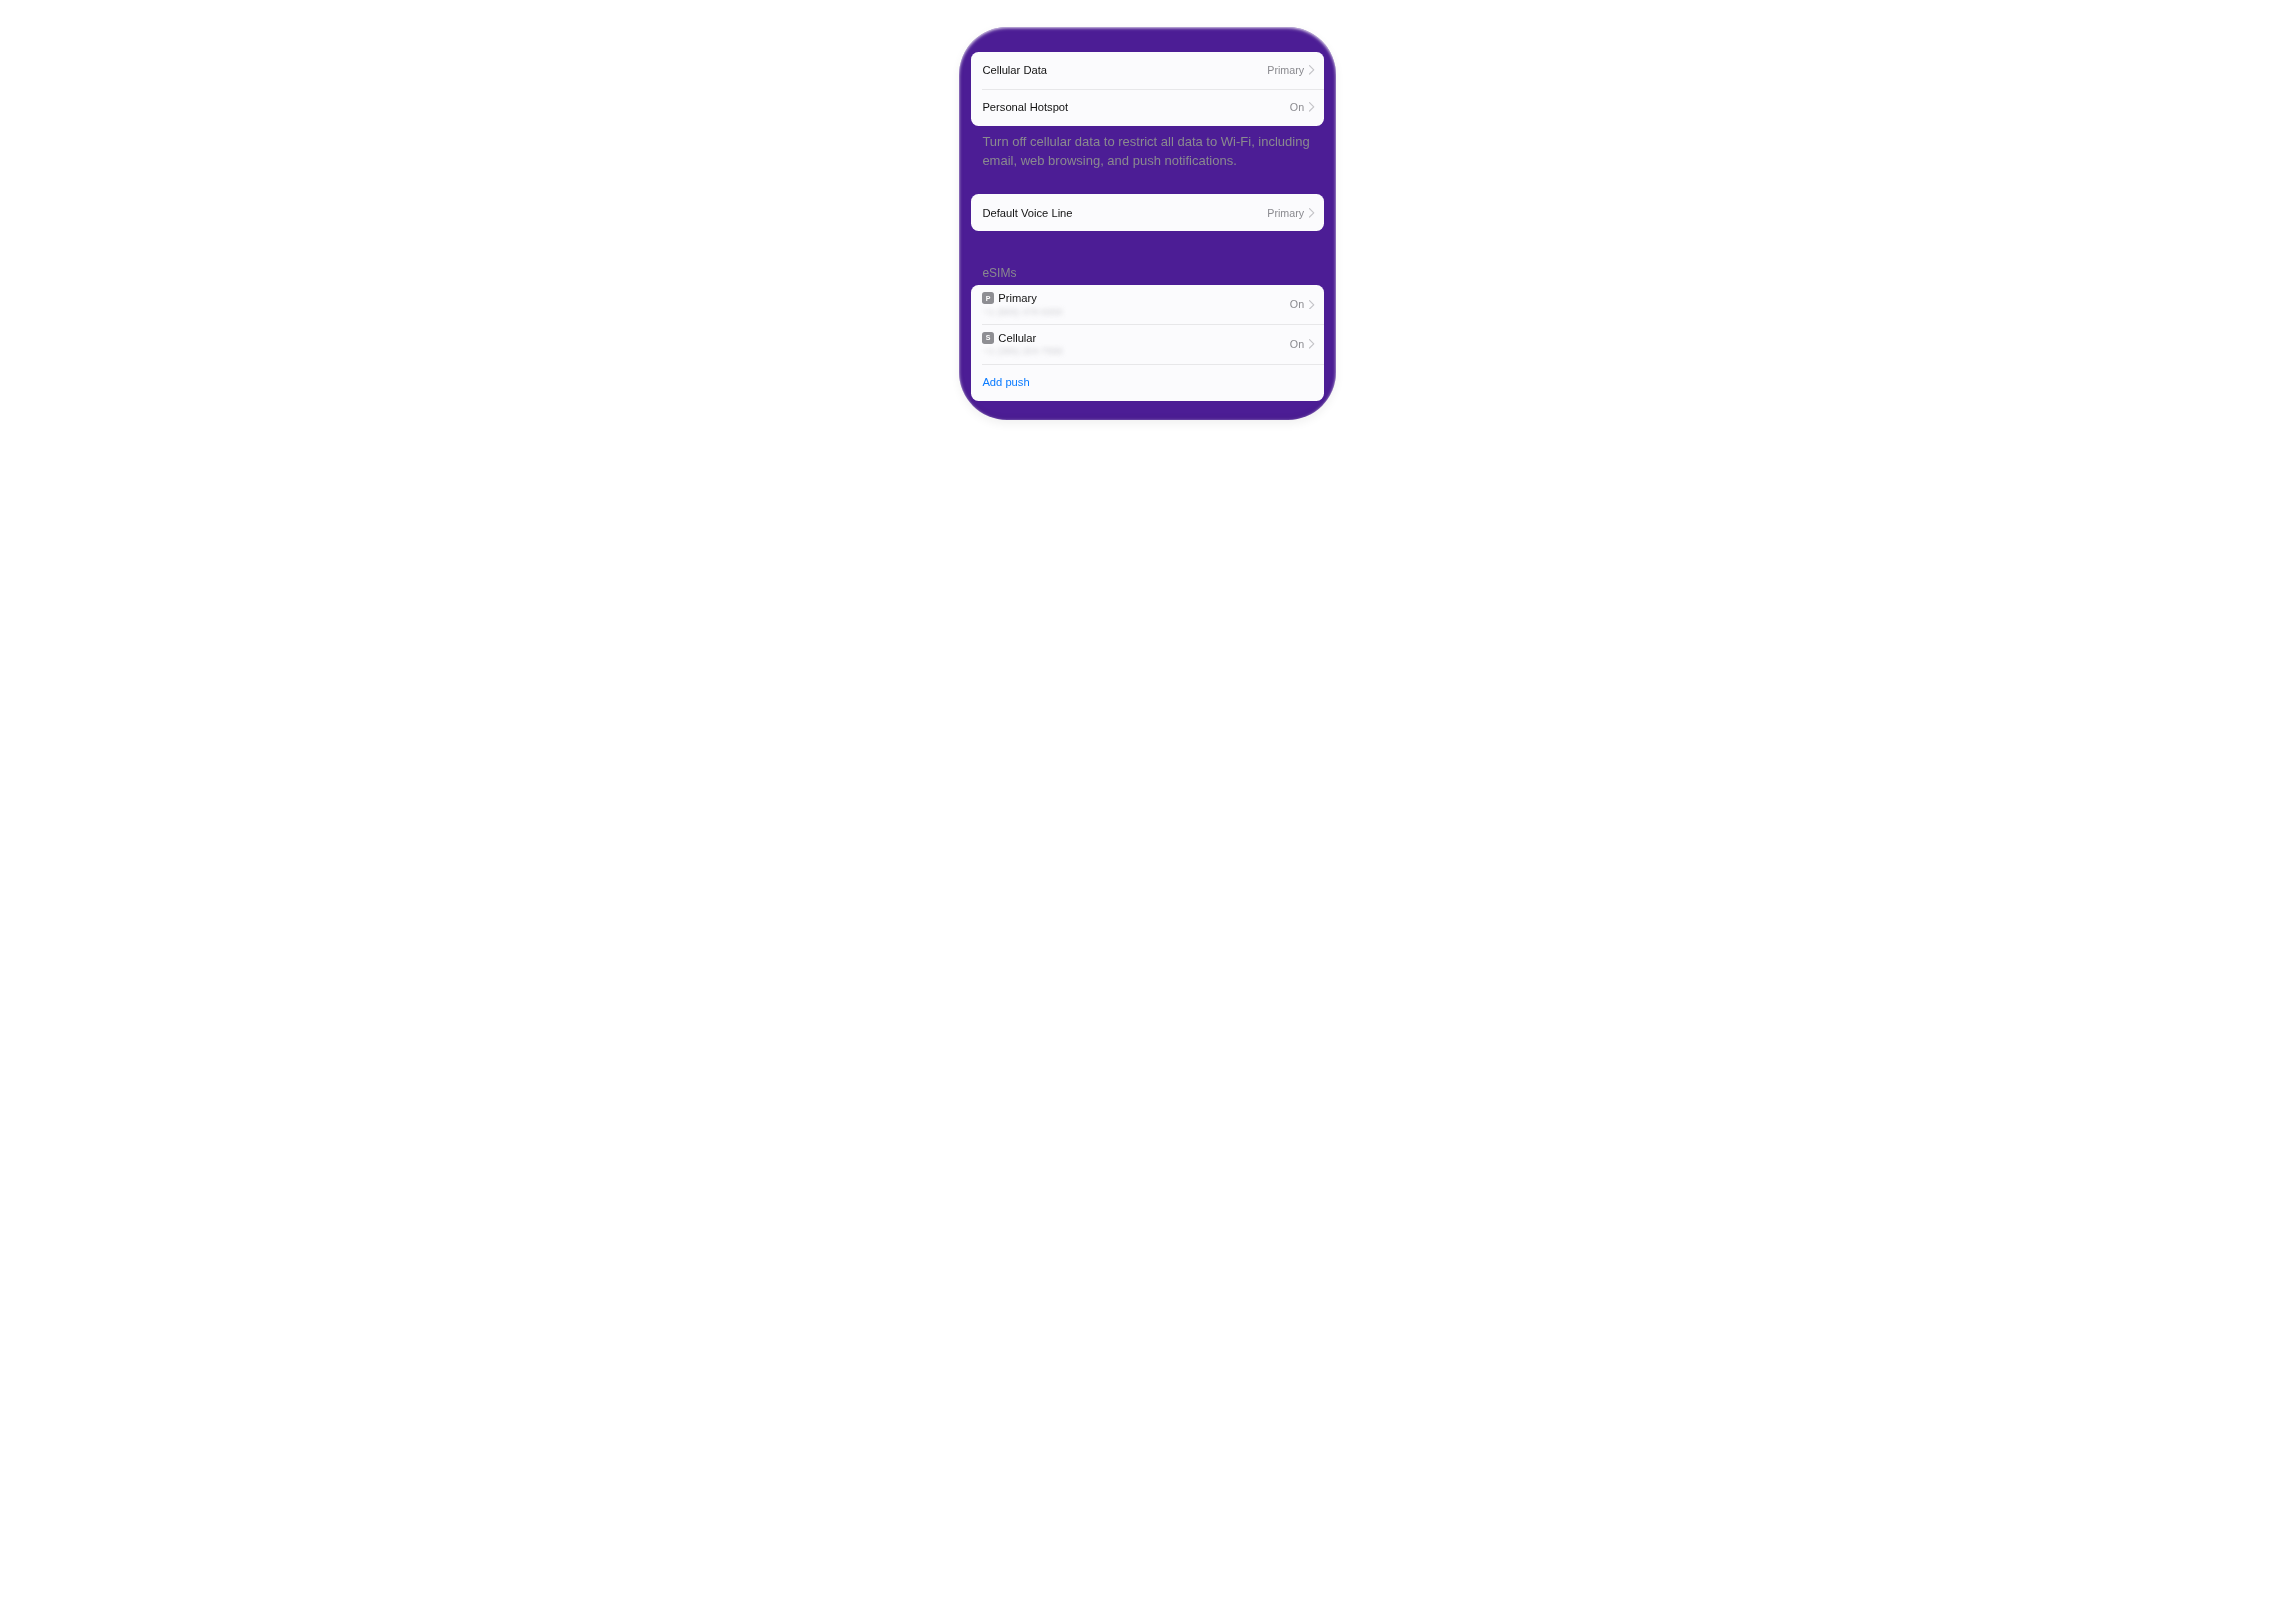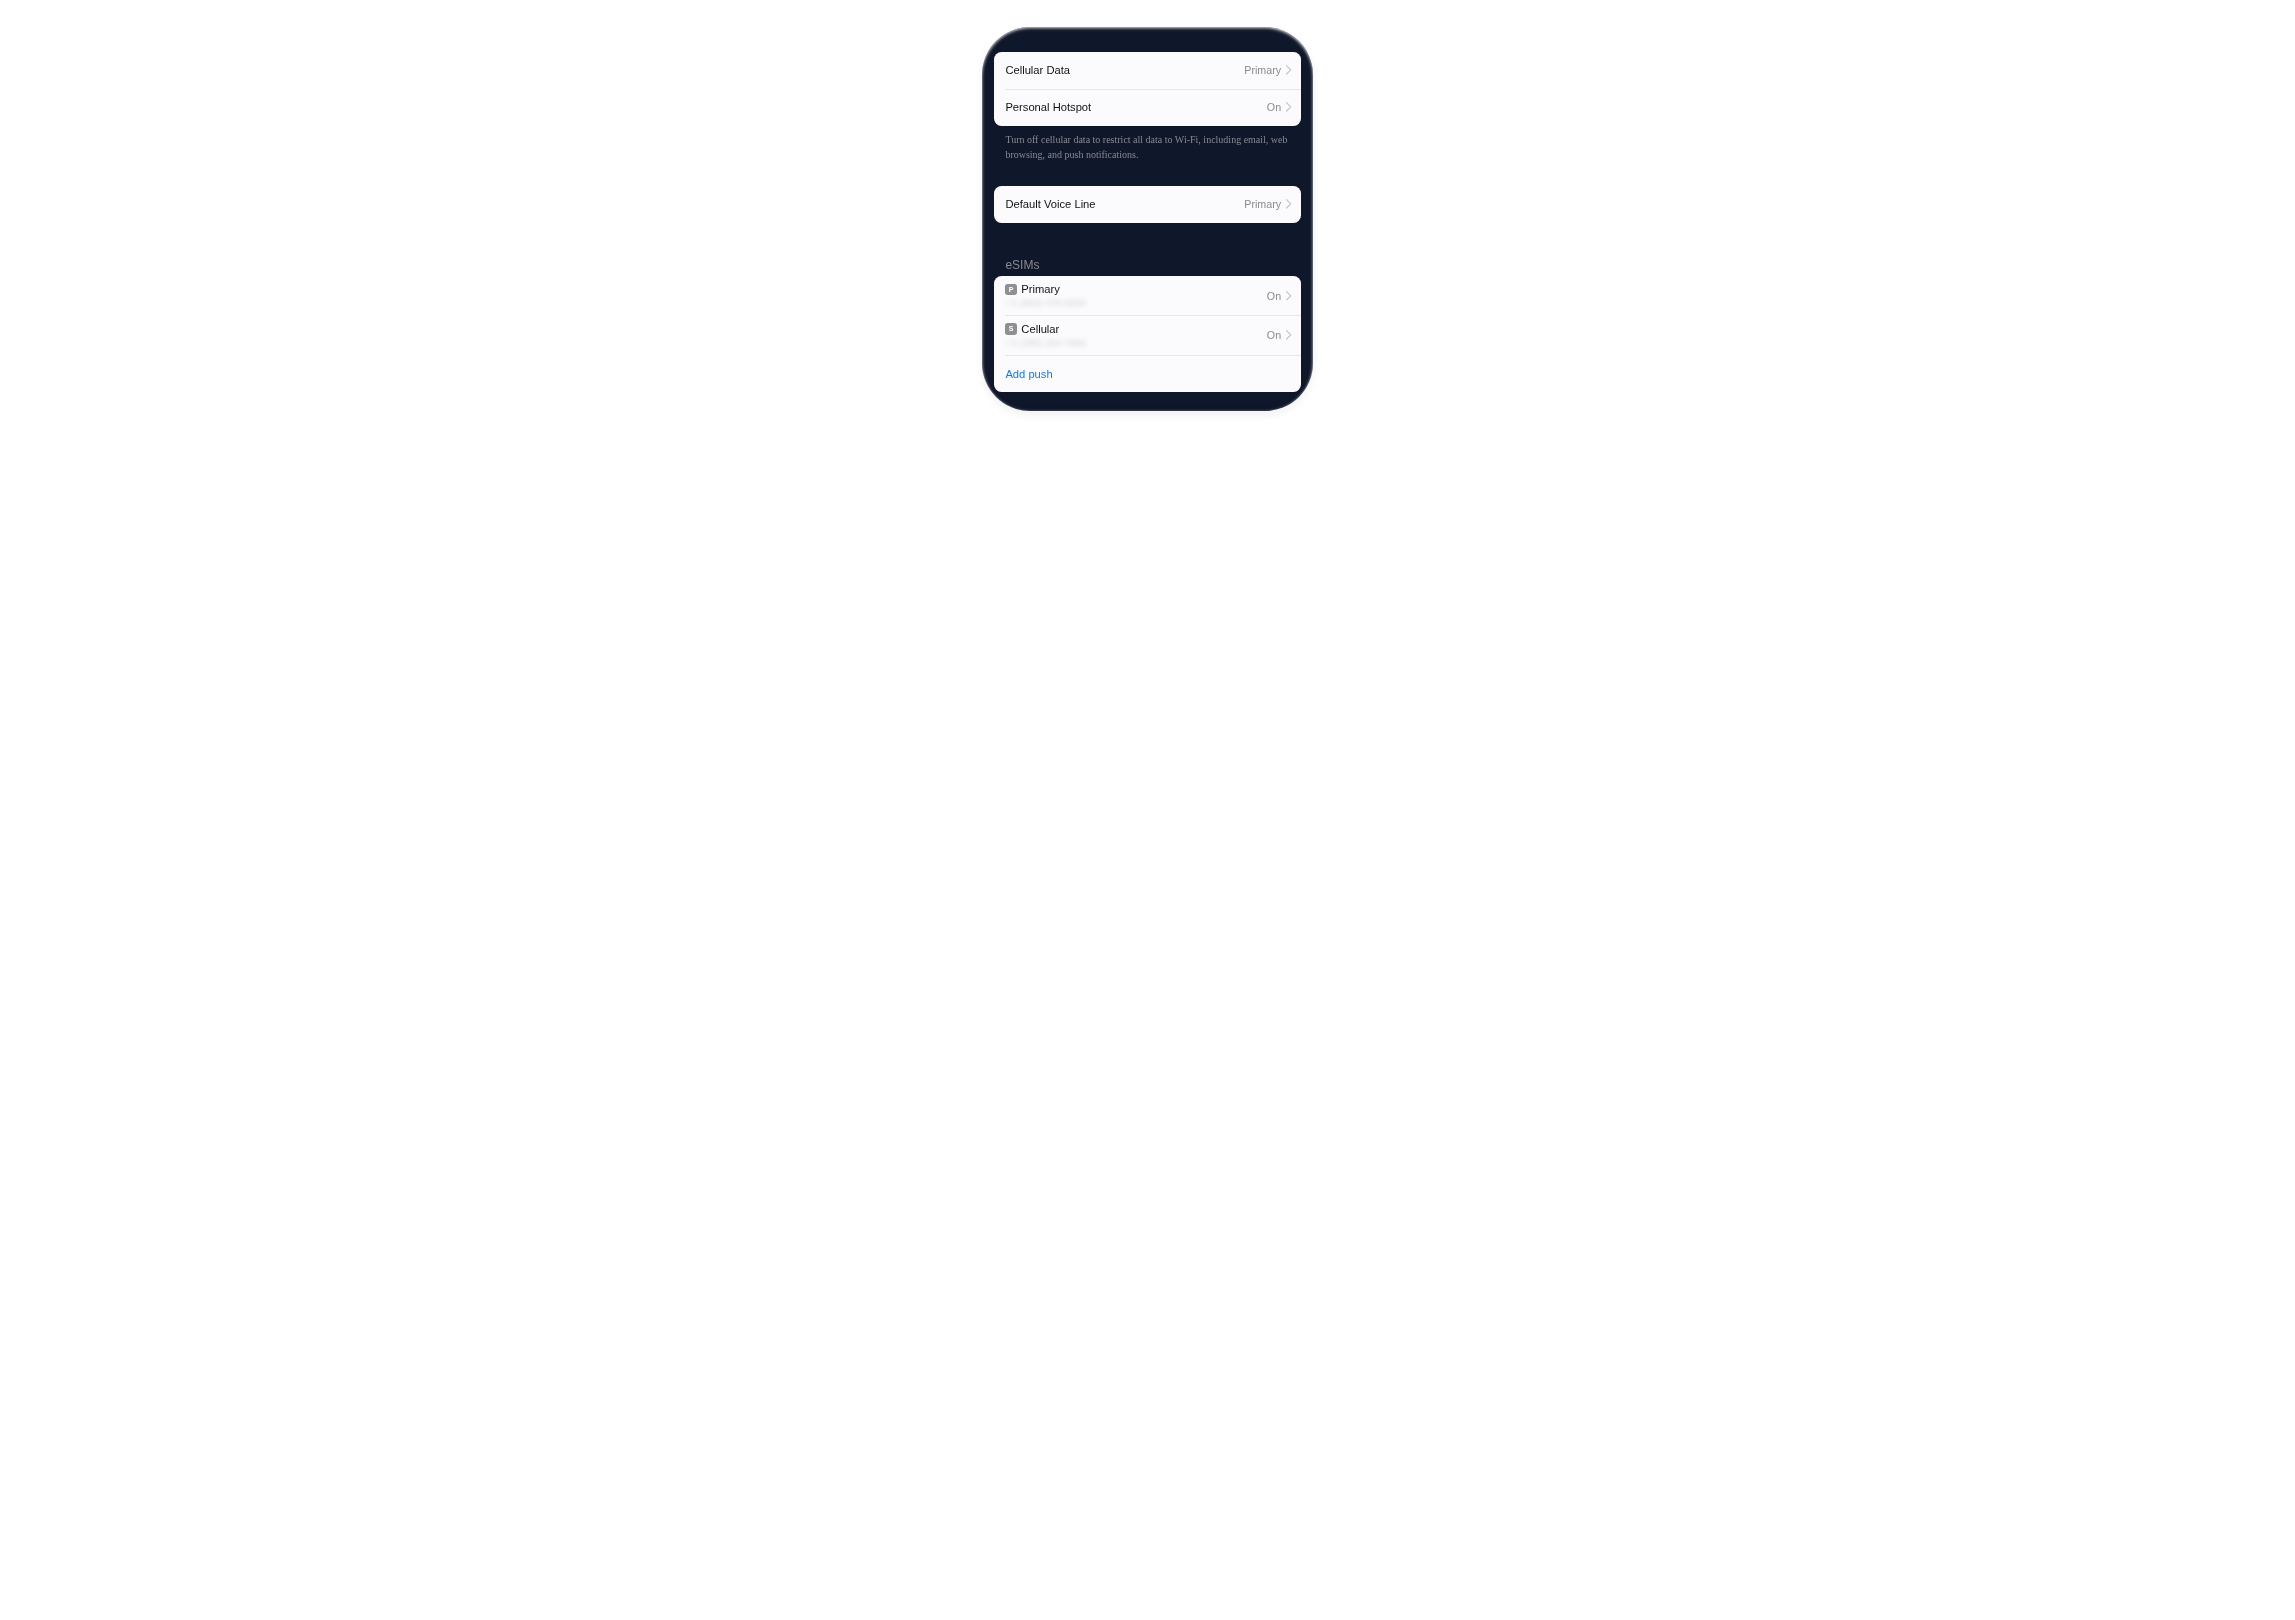--- a/index.html
+++ b/index.html
@@ -12,44 +12,43 @@
   }
   .stage {
     width: 100%;
     min-height: 100%;
     display: flex;
     align-items: flex-start;
     justify-content: center;
     padding-top: 27px;
   }
   .device {
-    width: 331px;
-    background: #0f172a;
+    width: 377px;
+    background: #4c1d95;
     border-radius: 48px;
     padding: 24.6px 11.7px 19px 11.7px;
     box-shadow:
       inset 0 1.1px 3.2px rgba(255,255,255,0.9),
       inset 0 -2.1px 6.4px rgba(0,0,0,0.06),
       0 3.2px 9.6px rgba(0,0,0,0.06);
     position: relative;
   }
 
   .group {
     background: #fbfbfd;
     border-radius: 7.5px;
     overflow: hidden;
     box-shadow: 0 0.5px 0.5px rgba(0,0,0,0.02);
   }
   .group + .footer-text { margin-top: 7.5px; }
   .footer-text {
     padding: 0 11.7px;
     color: #8a8a8f;
-    font-size: 10px;
+    font-size: 13px;
     line-height: 1.45;
-    font-family: Liberation Serif, serif;
   }
   .section-header {
     padding: 0 11.7px 4.3px 11.7px;
     color: #8a8a8f;
     font-size: 12px;
   }
   .spacer-md { height: 23.5px; }
   .spacer-lg { height: 35px; }
 
   .row {

